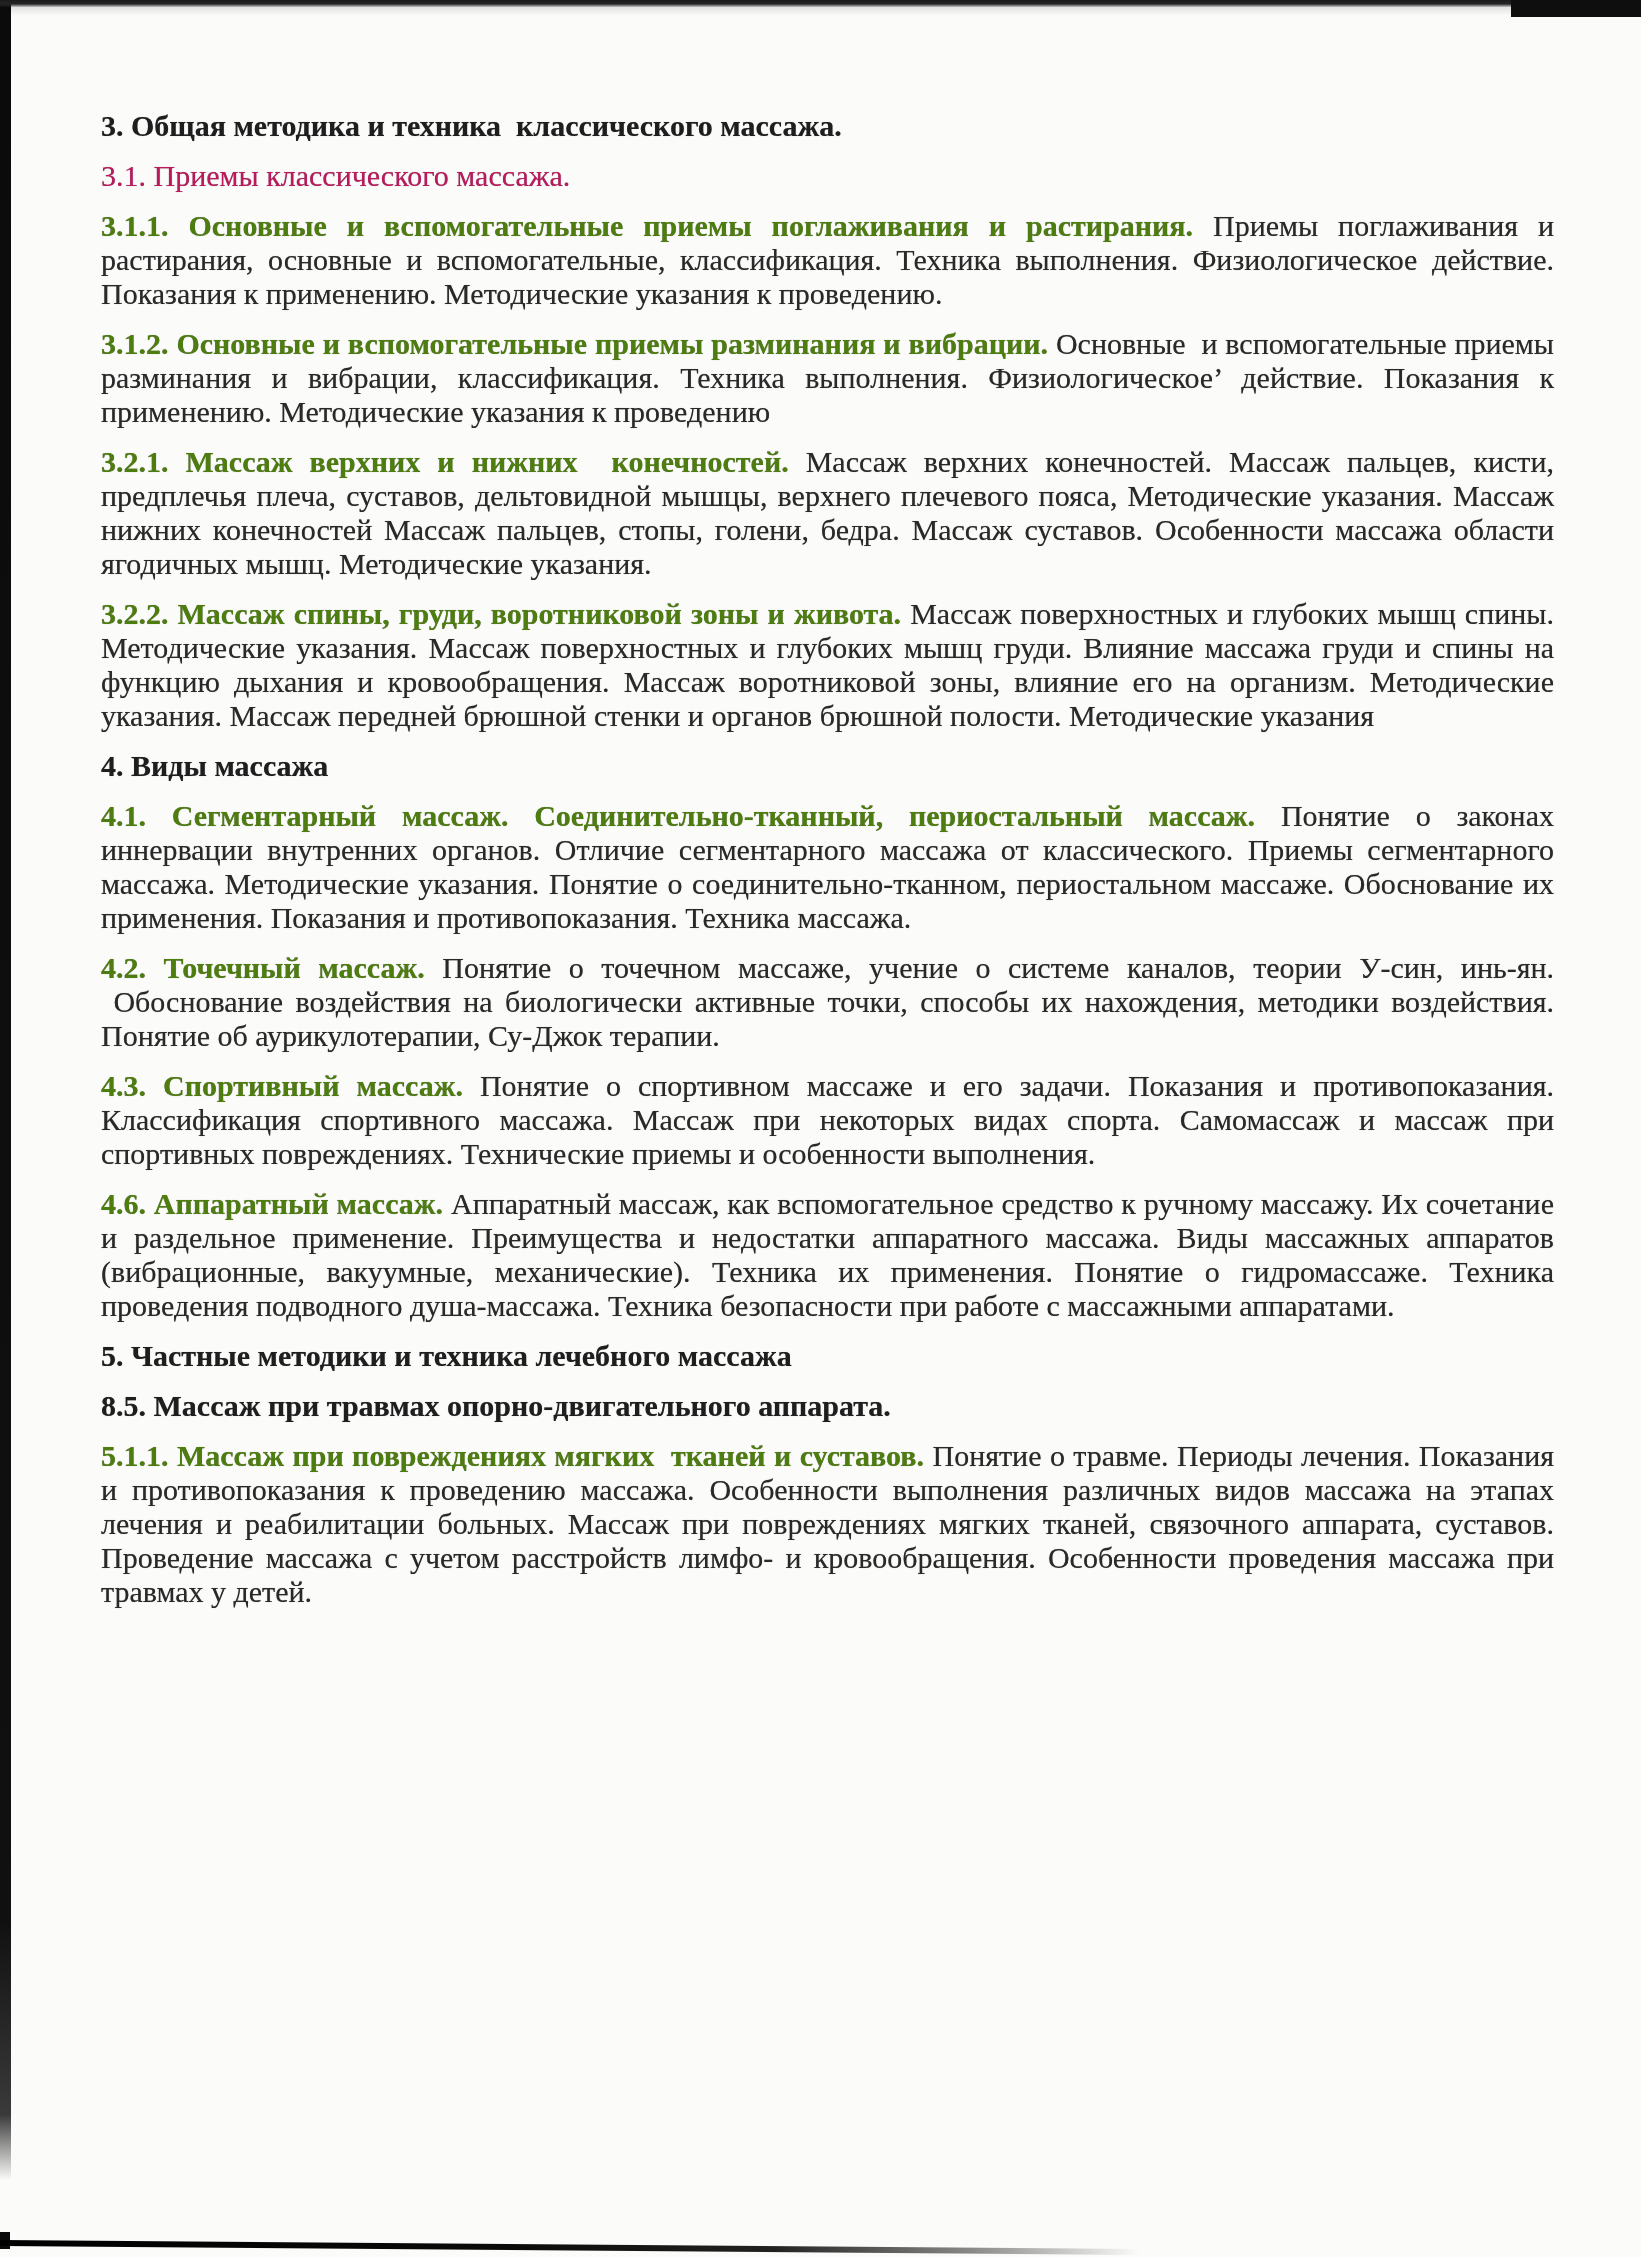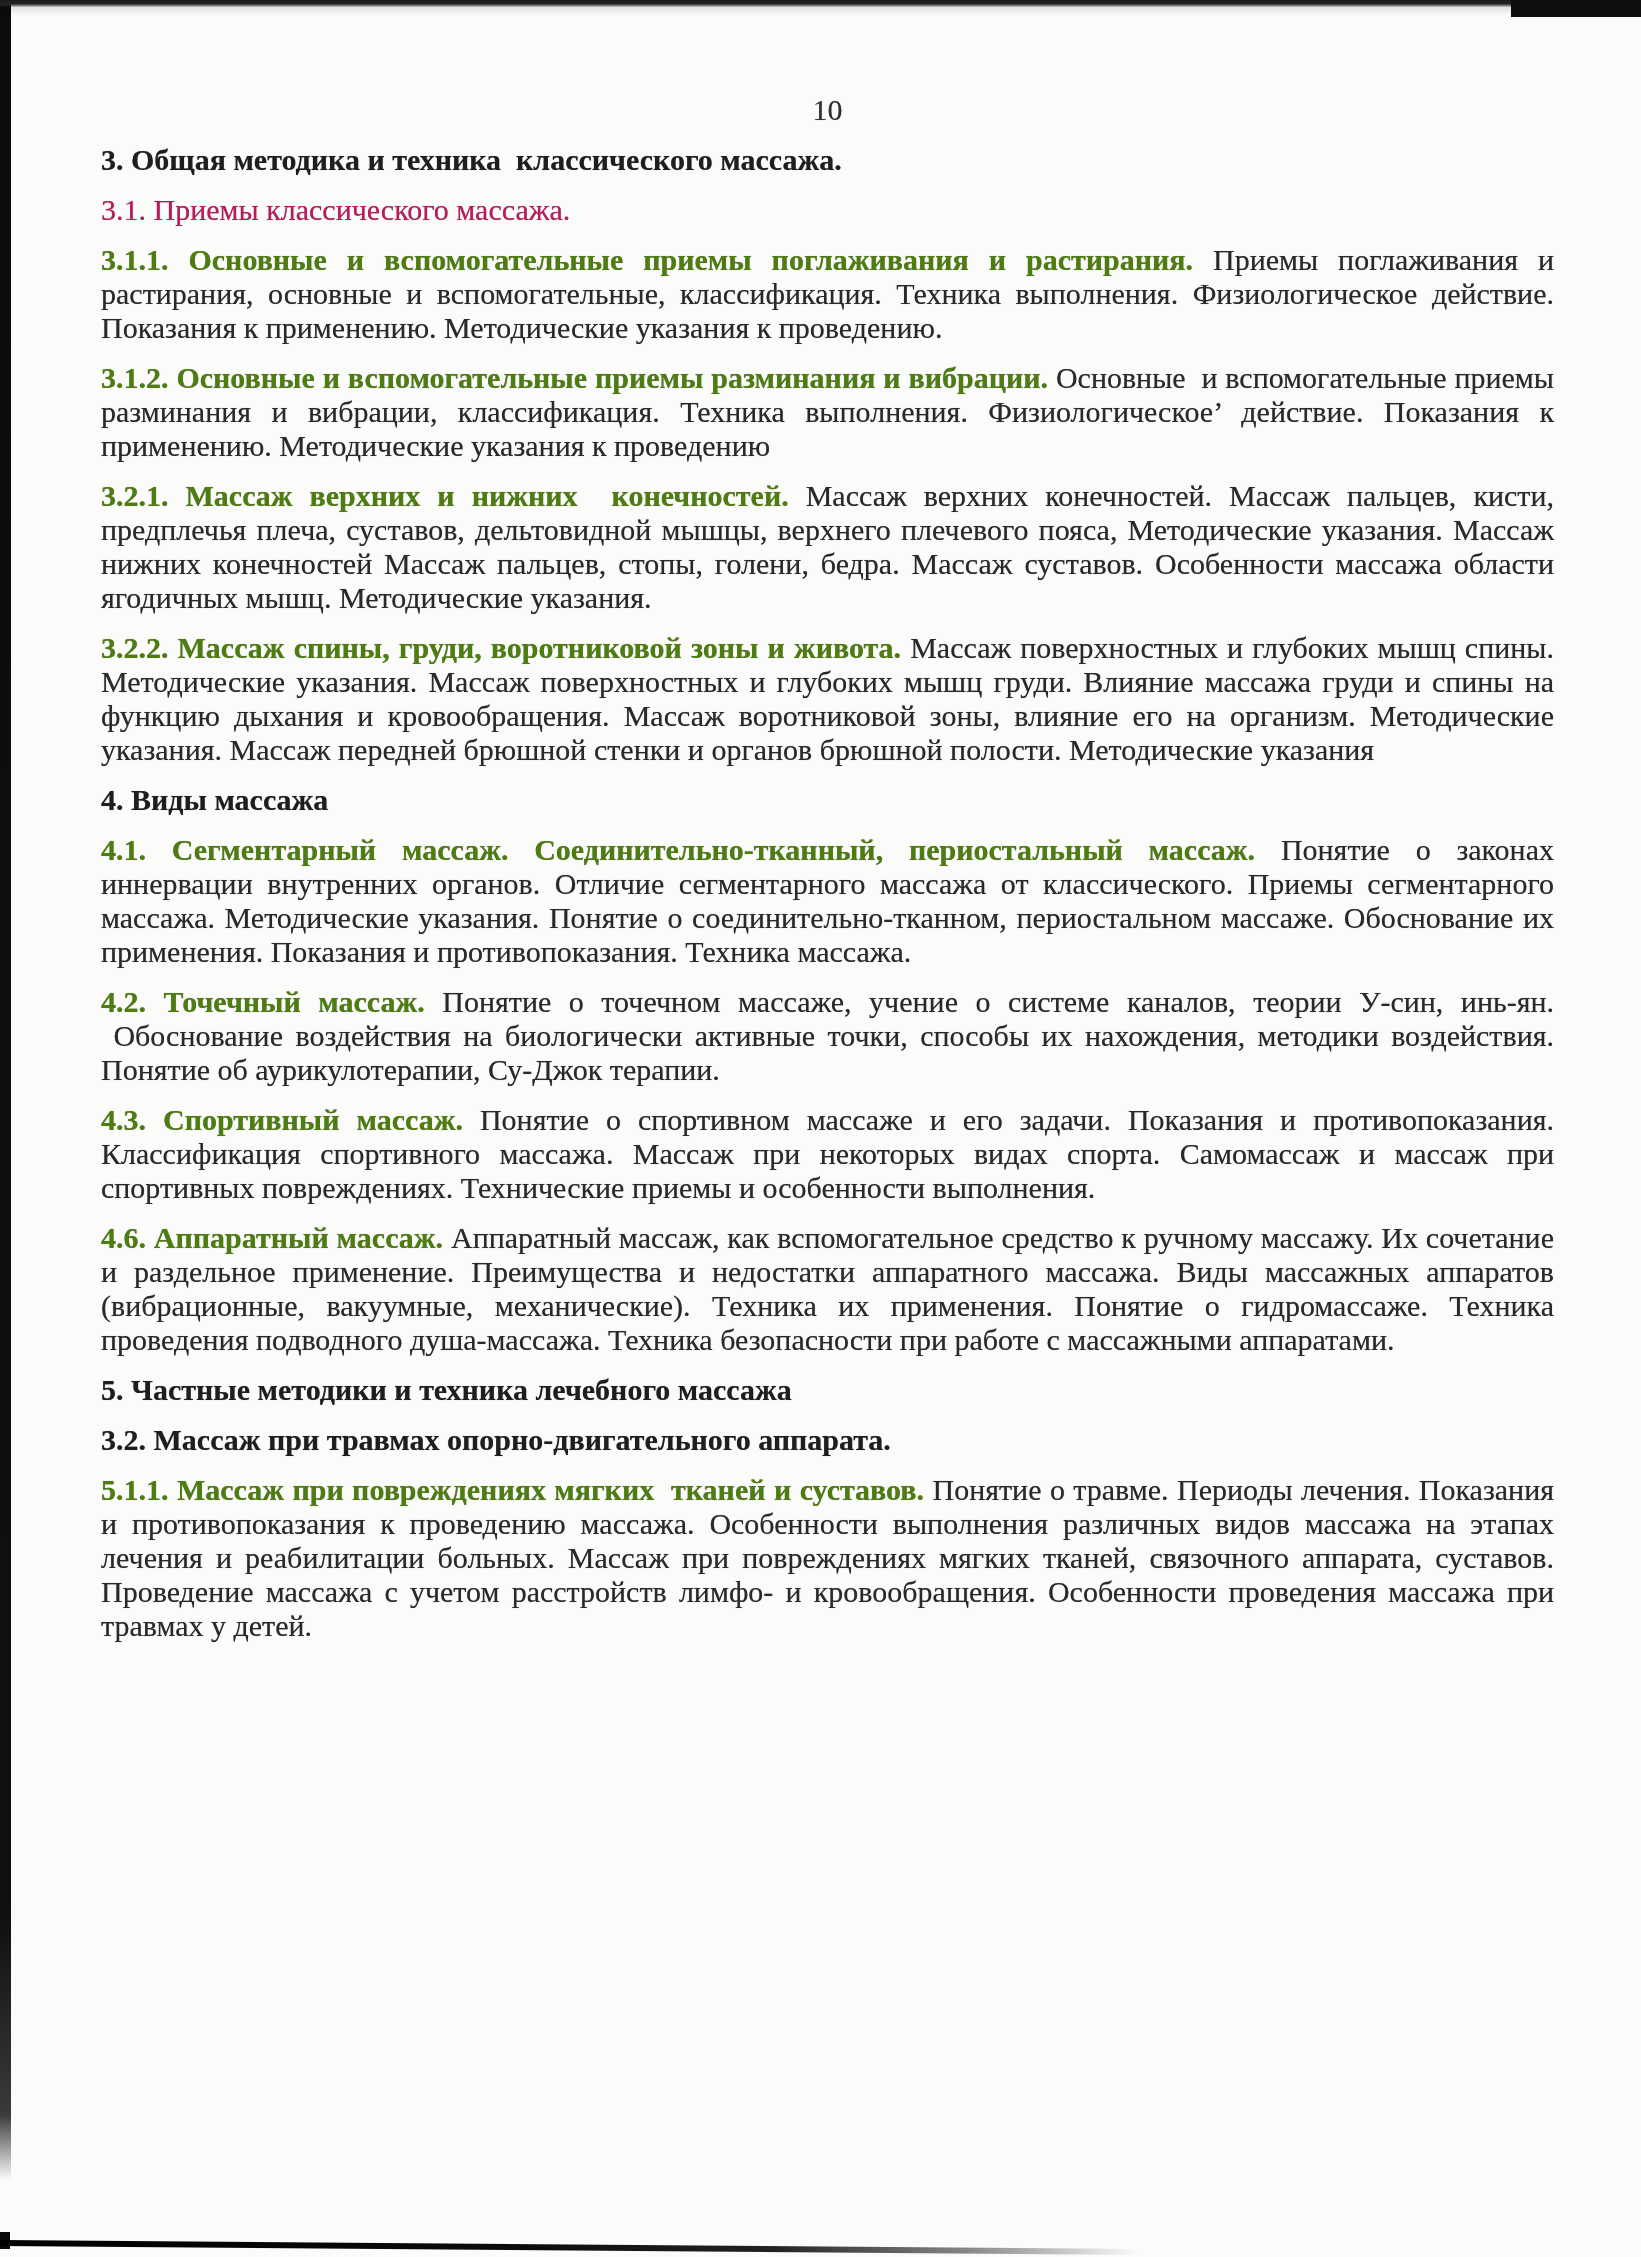--- a/index.html
+++ b/index.html
@@ -92,32 +92,31 @@
 
 <div class="scan-page">
   <div class="left-bar"></div>
   <div class="top-bar"></div>
   <div class="top-haze"></div>
   <div class="top-right-corner"></div>
   <div class="bottom-line-nub"></div>
   <div class="bottom-line"></div>
 
   <div class="content">
-    <div class="pagenum">10</div>
     <div class="sections">
         <p class="heading">3. Общая методика и техника &nbsp;классического массажа.</p>
         <p class="subheading">3.1. Приемы классического массажа.</p>
         <p class="paragraph"><b>3.1.1. Основные и вспомогательные приемы поглаживания и растирания.</b><span> Приемы поглаживания и растирания, основные и вспомогательные, классификация. Техника выполнения. Физиологическое действие. Показания к применению. Методические указания к проведению.</span></p>
         <p class="paragraph"><b>3.1.2. Основные и вспомогательные приемы разминания и вибрации.</b><span> Основные &nbsp;и вспомогательные приемы разминания и вибрации, классификация. Техника выполнения. Физиологическое’ действие. Показания к применению. Методические указания к проведению</span></p>
         <p class="paragraph"><b>3.2.1. Массаж верхних и нижних &nbsp;конечностей.</b><span> Массаж верхних конечностей. Массаж пальцев, кисти, предплечья плеча, суставов, дельтовидной мышцы, верхнего плечевого пояса, Методические указания. Массаж нижних конечностей Массаж пальцев, стопы, голени, бедра. Массаж суставов. Особенности массажа области ягодичных мышц. Методические указания.</span></p>
         <p class="paragraph"><b>3.2.2. Массаж спины, груди, воротниковой зоны и живота.</b><span> Массаж поверхностных и глубоких мышц спины. Методические указания. Массаж поверхностных и глубоких мышц груди. Влияние массажа груди и спины на функцию дыхания и кровообращения. Массаж воротниковой зоны, влияние его на организм. Методические указания. Массаж передней брюшной стенки и органов брюшной полости. Методические указания</span></p>
         <p class="heading">4. Виды массажа</p>
         <p class="paragraph"><b>4.1. Сегментарный массаж. Соединительно-тканный, периостальный массаж.</b><span> Понятие о законах иннервации внутренних органов. Отличие сегментарного массажа от классического. Приемы сегментарного массажа. Методические указания. Понятие о соединительно-тканном, периостальном массаже. Обоснование их применения. Показания и противопоказания. Техника массажа.</span></p>
         <p class="paragraph"><b>4.2. Точечный массаж.</b><span> Понятие о точечном массаже, учение о системе каналов, теории У-син, инь-ян. &nbsp;Обоснование воздействия на биологически активные точки, способы их нахождения, методики воздействия. Понятие об аурикулотерапии, Су-Джок терапии.</span></p>
         <p class="paragraph"><b>4.3. Спортивный массаж.</b><span> Понятие о спортивном массаже и его задачи. Показания и противопоказания. Классификация спортивного массажа. Массаж при некоторых видах спорта. Самомассаж и массаж при спортивных повреждениях. Технические приемы и особенности выполнения.</span></p>
         <p class="paragraph"><b>4.6. Аппаратный массаж.</b><span> Аппаратный массаж, как вспомогательное средство к ручному массажу. Их сочетание и раздельное применение. Преимущества и недостатки аппаратного массажа. Виды массажных аппаратов (вибрационные, вакуумные, механические). Техника их применения. Понятие о гидромассаже. Техника проведения подводного душа-массажа. Техника безопасности при работе с массажными аппаратами.</span></p>
         <p class="heading">5. Частные методики и техника лечебного массажа</p>
-        <p class="heading">3.2. Массаж при травмах опорно-двигательного аппарата.</p>
+        <p class="heading">8.5. Массаж при травмах опорно-двигательного аппарата.</p>
         <p class="paragraph"><b>5.1.1. Массаж при повреждениях мягких &nbsp;тканей и суставов.</b><span> Понятие о травме. Периоды лечения. Показания и противопоказания к проведению массажа. Особенности выполнения различных видов массажа на этапах лечения и реабилитации больных. Массаж при повреждениях мягких тканей, связочного аппарата, суставов. Проведение массажа с учетом расстройств лимфо- и кровообращения. Особенности проведения массажа при травмах у детей.</span></p>
       </div>
   </div>
 </div>
 
 
 </body></html>

